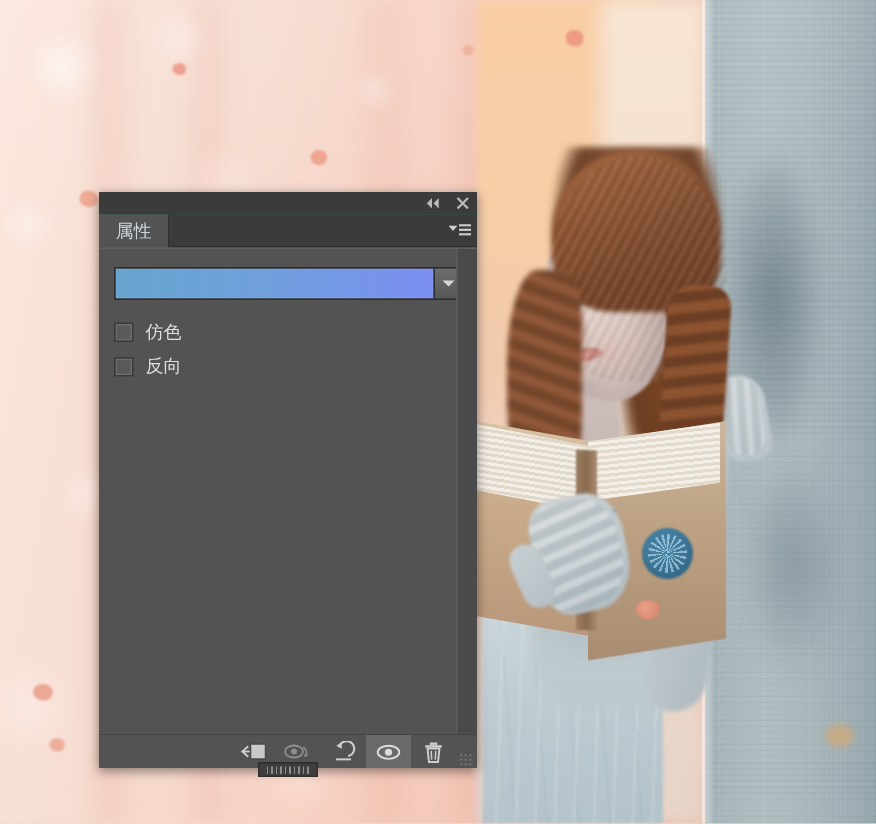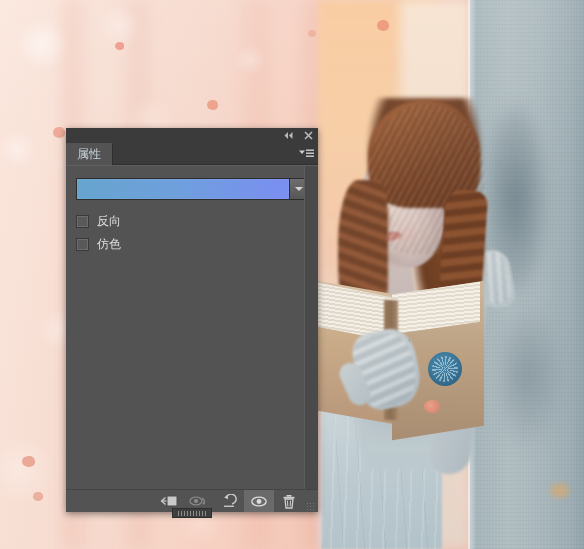--- a/index.html
+++ b/index.html
@@ -495,26 +495,26 @@
 
       <div class="grad-row">
         <div class="grad-bar" style="background: linear-gradient(90deg, rgb(102, 165, 206) 0%, rgb(111, 159, 221) 48%, rgb(123, 142, 241) 100%);"></div>
         <div class="grad-dd">
           <span class="dd-tri"></span>
         </div>
       </div>
 
       <div class="chk-row">
         <span class="chk"></span>
-        <span class="chk-label">反向</span>
+        <span class="chk-label">仿色</span>
       </div>
 
       <div class="chk-row">
         <span class="chk"></span>
-        <span class="chk-label">仿色</span>
+        <span class="chk-label">反向</span>
       </div>
 
       <div class="panel-scroll"></div>
     </div>
 
     <div class="panel-footer">
 
       <span class="fbtn">
         <svg width="18" height="14" viewBox="0 0 18 14" aria-hidden="true">
           <rect x="7" y="2" width="10" height="10" fill="#c9c9c9" stroke="#4a4a4a" stroke-width="1"></rect>

